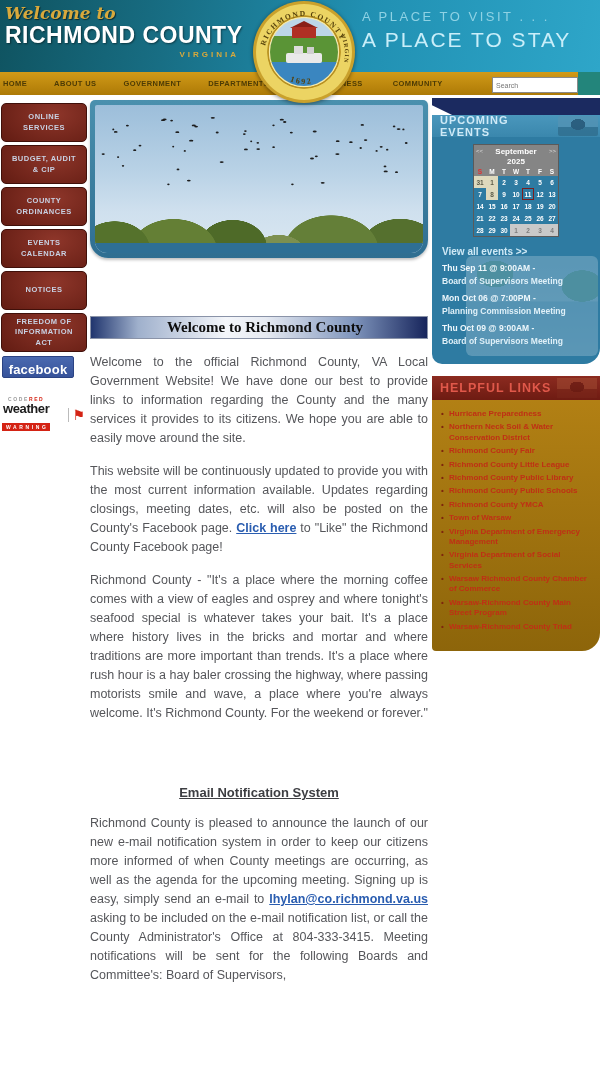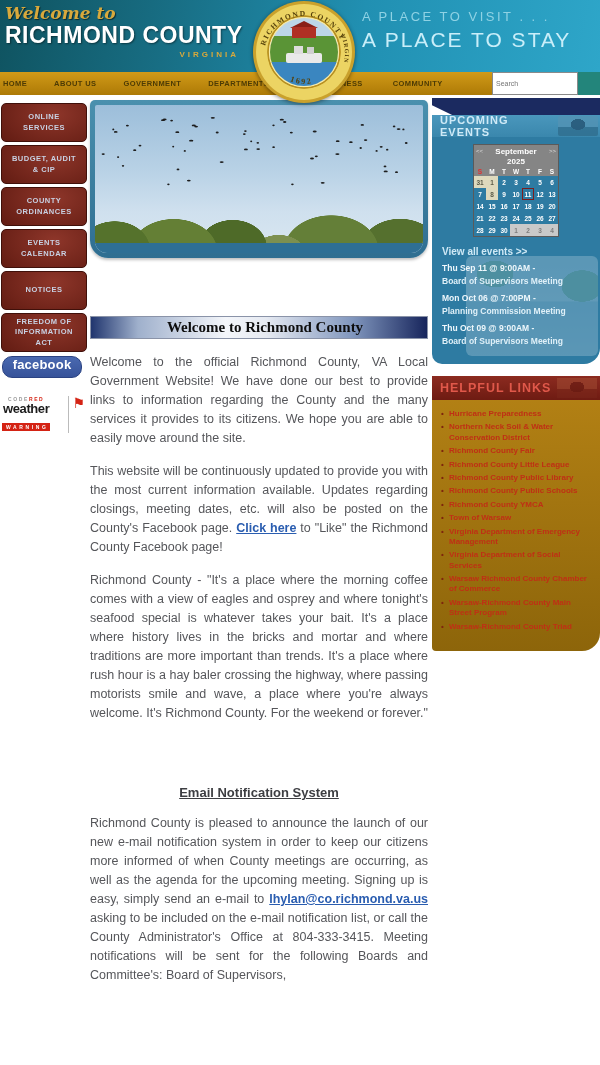--- a/index.html
+++ b/index.html
@@ -20,37 +20,37 @@
   .tag1{font-size:13px;letter-spacing:2.5px;color:#8fd2e4;}
   .tag2{font-size:21px;letter-spacing:2px;color:#c9eef9;margin-top:4px;}
 
   
   .navbar{position:absolute;left:0;top:72px;width:600px;height:23px;
     background:linear-gradient(#d19a18,#ad7a06);display:flex;align-items:center;}
   .nav-group-left{display:flex;gap:27px;margin-left:3px;}
   .nav-group-right{display:flex;gap:30px;margin-left:52px;}
   .nav-item{font-size:7.5px;font-weight:bold;color:#4d3b05;letter-spacing:.4px;text-decoration:none;cursor:pointer;white-space:nowrap;}
   .search-wrap{margin-left:auto;margin-right:22px;}
-  .search{width:86px;height:23px;border:1px solid #8a8a8a;font-size:7px;padding:0 3px;color:#555;font-family:"Liberation Sans",sans-serif;}
+  .search{width:86px;height:16px;border:1px solid #8a8a8a;font-size:7px;padding:0 3px;color:#555;font-family:"Liberation Sans",sans-serif;}
   .nav-end{position:absolute;right:0;top:0;width:22px;height:23px;background:#23857b;}
 
   
   .seal{position:absolute;left:252px;top:0;width:104px;height:104px;z-index:6;
     filter:drop-shadow(0 1px 2px rgba(0,0,0,.45));}
 
   
   .left-rail{position:absolute;left:0;top:103px;width:88px;}
   .rail-btn{width:86px;height:39px;margin:0 0 3px 1px;border:1px solid #40100a;border-radius:5px;
     background:radial-gradient(95px 60px at 62% 28%,#8e362a 0%,#5c180f 80%);
     color:#c8d1e3;font-size:7.5px;font-weight:bold;letter-spacing:.5px;text-transform:uppercase;
     display:flex;align-items:center;justify-content:center;text-align:center;line-height:1.35;padding:2px 7px;cursor:pointer;}
-  .fb-btn{width:80px;height:22px;margin:4px 0 0 2px;background:linear-gradient(#4a69b0,#37539a);
-    border:1px solid #2b4383;border-radius:10px;color:#fff;font-weight:bold;font-size:13px;
-    display:flex;align-items:flex-start;justify-content:center;cursor:pointer;letter-spacing:.2px;}
-  .weather{width:82px;margin:16px 0 0 1px;background:#fff;display:flex;cursor:pointer;padding:2px 1px;gap:16px;}
+  .fb-btn{width:72px;height:22px;margin:4px 0 0 2px;background:linear-gradient(#4a69b0,#37539a);
+    border:1px solid #2b4383;border-radius:2px;color:#fff;font-weight:bold;font-size:13px;
+    display:flex;align-items:flex-end;justify-content:center;cursor:pointer;letter-spacing:.2px;}
+  .weather{width:82px;margin:16px 0 0 1px;background:#fff;display:flex;align-items:center;cursor:pointer;padding:2px 1px;gap:16px;}
   .w-left{flex:1;text-align:center;}
   .w-codered{font-size:5px;font-weight:bold;letter-spacing:1.6px;line-height:6px;}
   .w-code{color:#9a9a9a;} .w-red{color:#d42314;}
   .w-word{font-size:13px;font-weight:bold;color:#1c1c1c;letter-spacing:-.4px;line-height:13px;}
   .w-warning{display:inline-block;font-size:5px;font-weight:bold;color:#fff;background:#d42314;letter-spacing:2.6px;padding:1px 2px 1px 4px;line-height:6px;margin-top:1px;}
   .w-flag{color:#d42314;font-size:14px;line-height:14px;border-left:1px solid #bbb;padding-left:3px;margin-left:2px;}
 
   
   .main{position:absolute;left:90px;top:100px;width:338px;}
   .photo-frame{width:338px;height:158px;padding:5px;border-radius:5px 5px 18px 18px;

